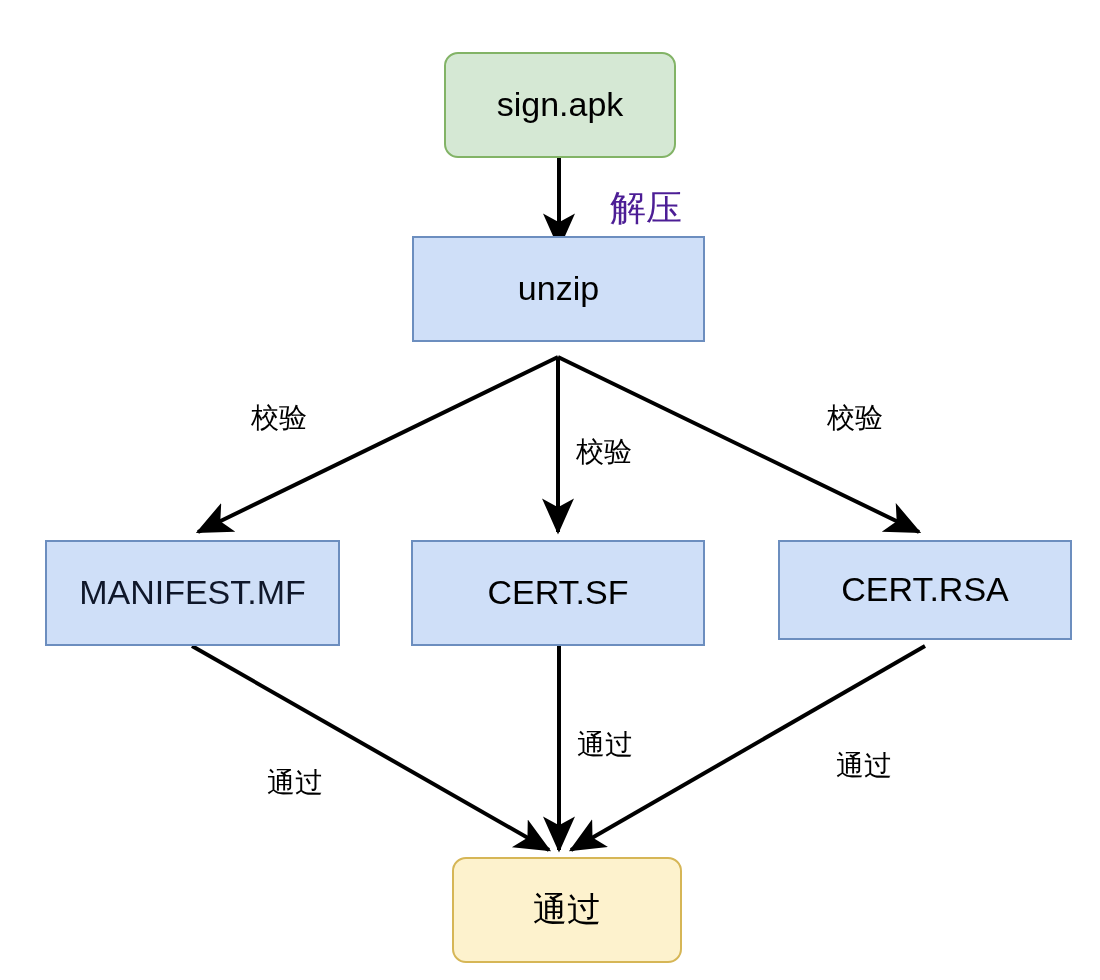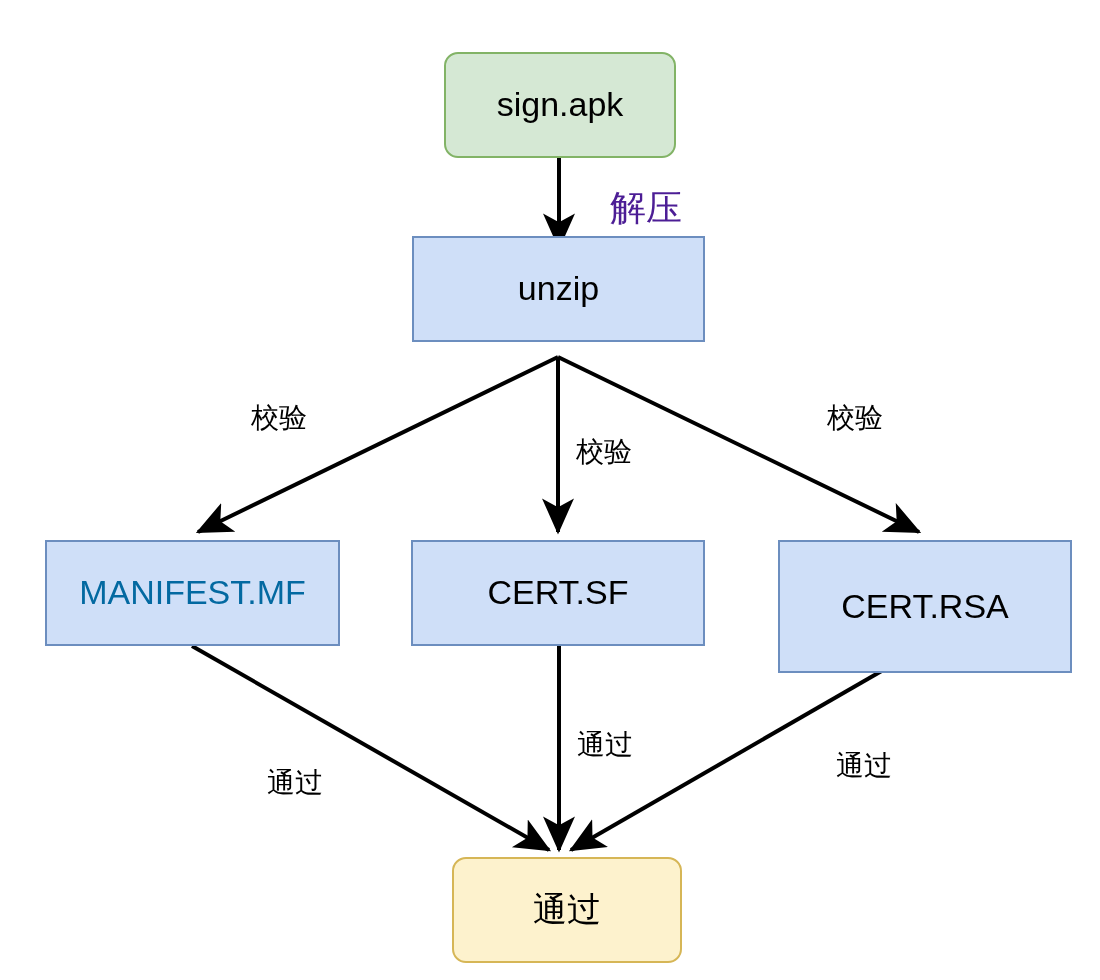--- a/index.html
+++ b/index.html
@@ -97,29 +97,29 @@
   </svg>
 
   <div class="node terminal" id="node-sign-apk" style="left: 444px; top: 52px; width: 232px; height: 106px; background: rgb(213, 232, 212); border: 2px solid rgb(130, 179, 102); color: rgb(0, 0, 0); font-size: 34px;">
     <span class="node-label">sign.apk</span>
   </div>
 
   <div class="node process" id="node-unzip" style="left: 412px; top: 236px; width: 293px; height: 106px; background: rgb(207, 223, 248); border: 2px solid rgb(108, 142, 191); color: rgb(0, 0, 0); font-size: 34px;">
     <span class="node-label">unzip</span>
   </div>
 
-  <div class="node process" id="node-manifest-mf" style="left: 45px; top: 540px; width: 295px; height: 106px; background: rgb(207, 223, 248); border: 2px solid rgb(108, 142, 191); color: #0369a1; font-size: 34px;">
+  <div class="node process" id="node-manifest-mf" style="left: 45px; top: 540px; width: 295px; height: 106px; background: rgb(207, 223, 248); border: 2px solid rgb(108, 142, 191); color: #0f172a; font-size: 34px;">
     <span class="node-label">MANIFEST.MF</span>
   </div>
 
   <div class="node process" id="node-cert-sf" style="left: 411px; top: 540px; width: 294px; height: 106px; background: rgb(207, 223, 248); border: 2px solid rgb(108, 142, 191); color: rgb(0, 0, 0); font-size: 34px;">
     <span class="node-label">CERT.SF</span>
   </div>
 
-  <div class="node process" id="node-cert-rsa" style="left: 778px; top: 540px; width: 294px; height: 133px; background: rgb(207, 223, 248); border: 2px solid rgb(108, 142, 191); color: rgb(0, 0, 0); font-size: 34px;">
+  <div class="node process" id="node-cert-rsa" style="left: 778px; top: 540px; width: 294px; height: 100px; background: rgb(207, 223, 248); border: 2px solid rgb(108, 142, 191); color: rgb(0, 0, 0); font-size: 34px;">
     <span class="node-label">CERT.RSA</span>
   </div>
 
   <div class="node terminal" id="node-pass" style="left: 452px; top: 857px; width: 230px; height: 106px; background: rgb(253, 242, 205); border: 2px solid rgb(214, 182, 86); color: rgb(0, 0, 0); font-size: 34px;">
     <span class="node-label">通过</span>
   </div>
 
   <div class="edge-label" id="edgelabel-0" style="left: 646px; top: 208px; font-size: 36px; color: #4c1d95;">解压</div>
 
   <div class="edge-label" id="edgelabel-1" style="left: 279px; top: 418px; font-size: 28px; color: rgb(0, 0, 0);">校验</div>

